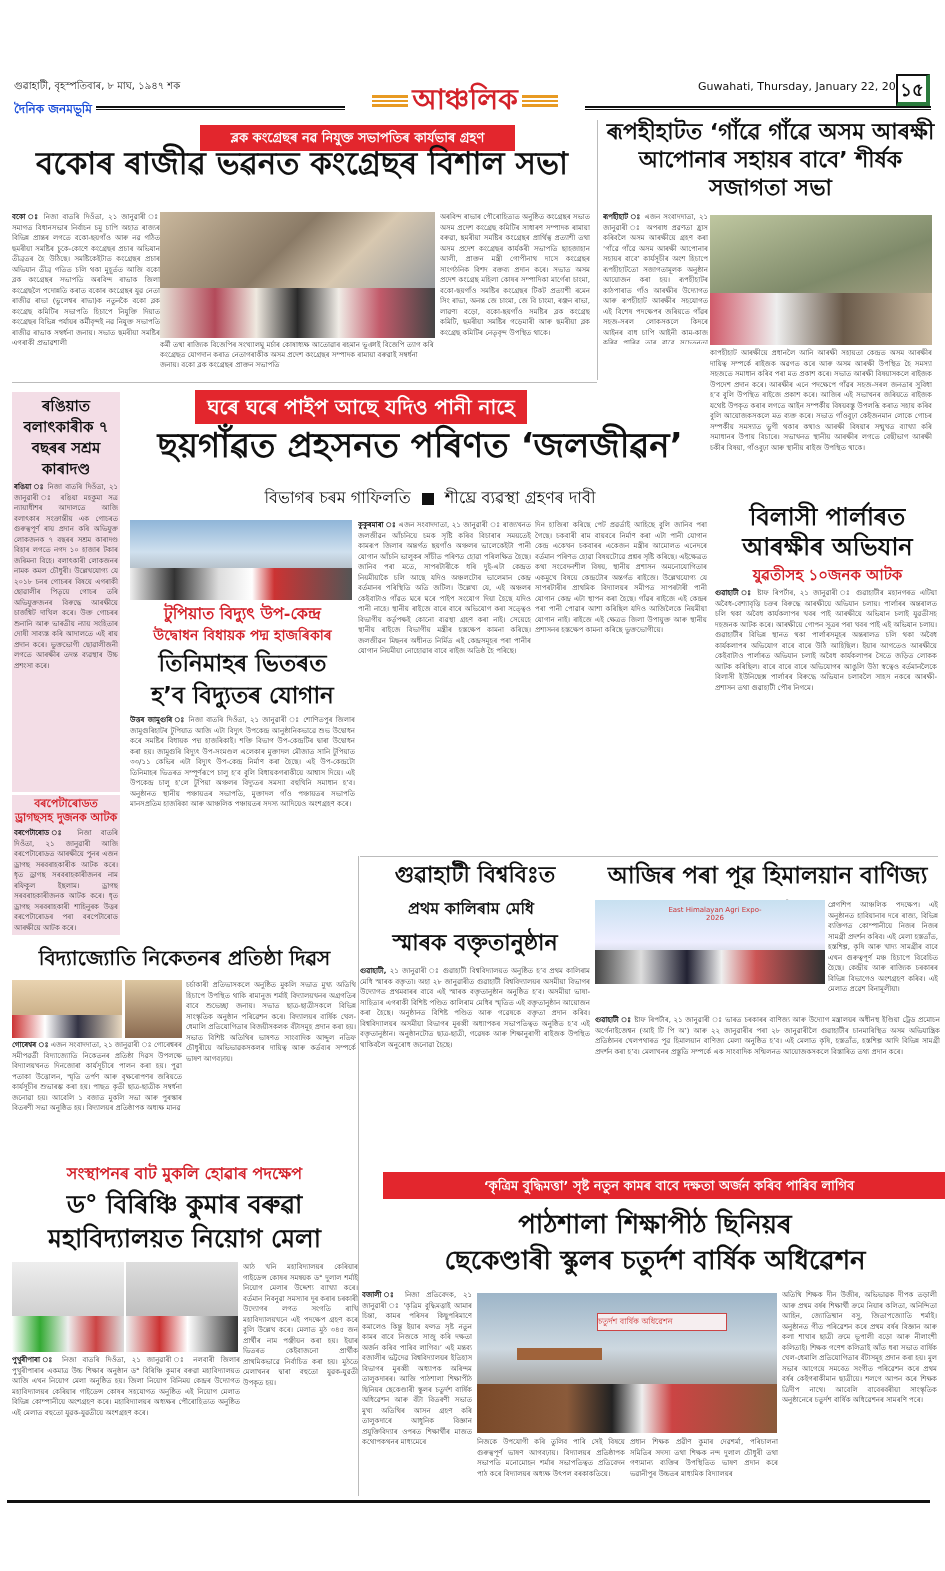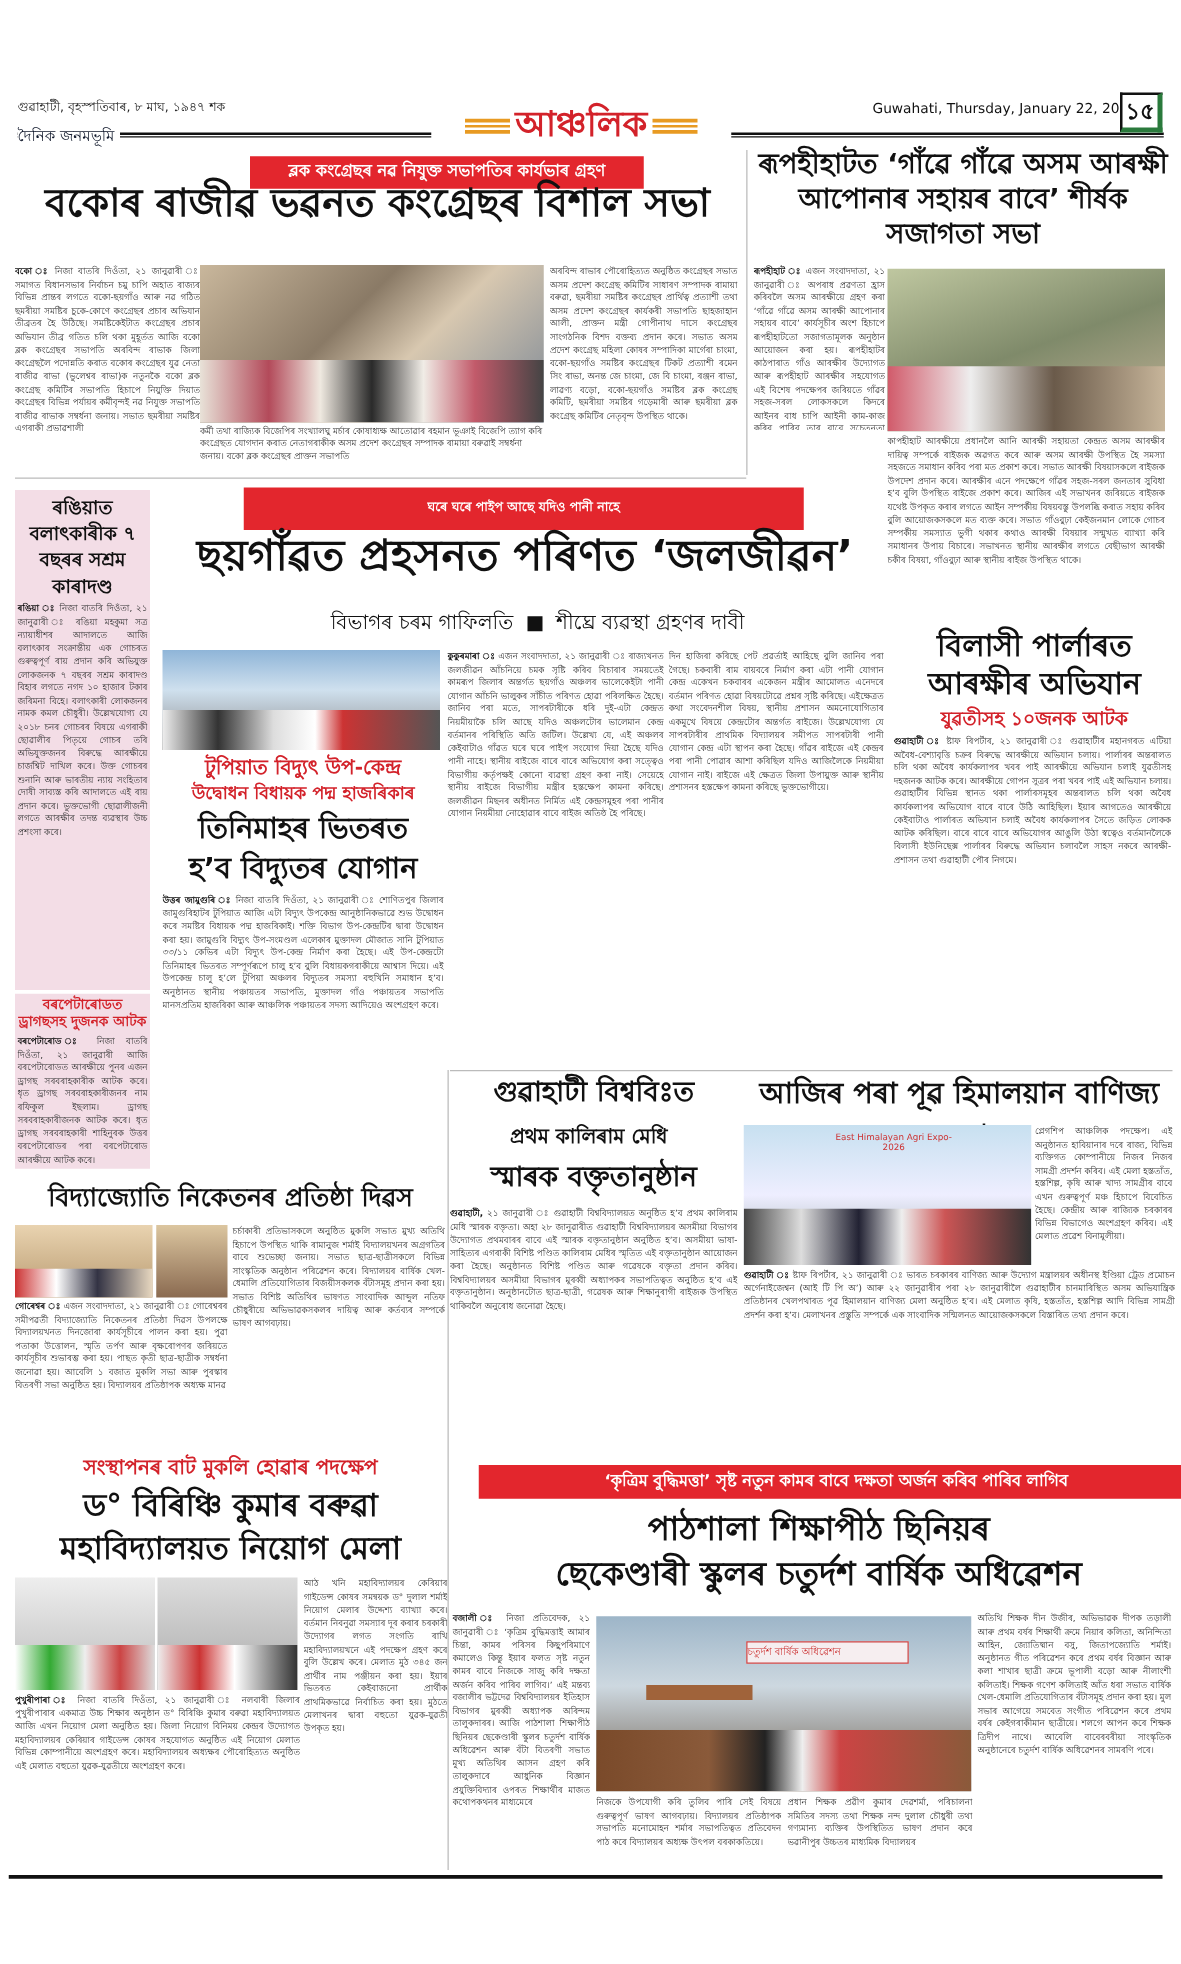--- a/index.html
+++ b/index.html
@@ -1,19 +1,19 @@
 <!DOCTYPE html>
 <html><head>
 <meta charset="utf-8">
 <style>
 *{box-sizing:border-box;margin:0;padding:0}
 body{width:945px;height:1571px;background:#fff;font-family:"DejaVu Sans",sans-serif;color:#111;position:relative;overflow:hidden}
 .abs{position:absolute}
 .hdr-left{left:14px;top:78px;font-size:10px;color:#222}
-.hdr-paper{left:14px;top:100px;font-size:12px;font-weight:normal;color:#0f172a;background:#fff;padding-right:4px;z-index:2}
+.hdr-paper{left:14px;top:100px;font-size:12px;font-weight:bold;color:#1d4ed8;background:#fff;padding-right:4px;z-index:2}
 .hdr-rule{left:14px;top:106px;width:917px;height:4px;border-top:2px solid #111;border-bottom:1px solid #111}
 .masthead{left:345px;top:78px;width:240px;height:40px;text-align:center;font-size:28px;font-weight:bold;color:#d3222a;z-index:2;background:#fff}
 .masthead .bars{display:inline-block;width:36px;height:12px;border-top:3px solid #e89a22;border-bottom:3px solid #e89a22;vertical-align:middle;margin:0 4px;position:relative}
 .masthead .bars:after{content:"";position:absolute;left:0;right:0;top:2px;height:2px;background:#e89a22}
 .hdr-date{left:698px;top:80px;font-size:11px;color:#111}
 .pagebox{left:896px;top:74px;width:34px;height:32px;border:2px solid #111;border-right:4px solid #2a7a3c;border-bottom:4px solid #2a7a3c;font-size:18px;font-weight:bold;text-align:center;line-height:28px;background:#fff}
 .redband{background:#e3262d;color:#fff;text-align:center;font-weight:bold}
 .h1{font-weight:bold;color:#111;text-align:center;line-height:1.05}
 .red{color:#d3222a}
 .body{font-size:7px;line-height:10.5px;color:#333;text-align:justify;overflow:hidden}
@@ -59,21 +59,21 @@
 <div class="hline" style="left:12px;top:382px;width:585px"></div>
 
 <div class="abs pink" style="left:12px;top:392px;width:108px;height:400px"></div>
 <div class="abs h1" style="left:14px;top:396px;width:104px;font-size:15px;line-height:21px">ৰঙিয়াত বলাৎকাৰীক ৭ বছৰৰ সশ্ৰম কাৰাদণ্ড</div>
 <div class="abs body" style="left:14px;top:482px;width:104px;height:305px"><span class="lbl">ৰঙিয়া ঃ</span> <span>নিজা বাতৰি দিওঁতা, ২১ জানুৱাৰী ঃ ৰঙিয়া মহকুমা সত্ৰ ন্যায়াধীশৰ আদালতে আজি বলাৎকাৰ সংক্ৰান্তীয় এক গোচৰত গুৰুত্বপূৰ্ণ ৰায় প্ৰদান কৰি অভিযুক্ত লোকজনক ৭ বছৰৰ সশ্ৰম কাৰাদণ্ড বিহাৰ লগতে নগদ ১০ হাজাৰ টকাৰ জৰিমনা বিহে। বলাৎকাৰী লোকজনৰ নামক কমল চৌধুৰী। উল্লেখযোগ্য যে ২০১৮ চনৰ গোচৰৰ বিষয়ে এগৰাকী ছোৱালীৰ পিতৃয়ে গোচৰ তৰি অভিযুক্তজনৰ বিৰুদ্ধে আৰক্ষীয়ে চাৰ্জশ্বিট দাখিল কৰে। উক্ত গোচৰৰ শুনানি আৰু ভাৰতীয় ন্যায় সংহিতাৰ দোষী সাব্যস্ত কৰি আদালতে এই ৰায় প্ৰদান কৰে। ভুক্তভোগী ছোৱালীজনী লগতে আৰক্ষীৰ তদন্ত ব্যৱস্থাৰ উচ্চ প্ৰশংসা কৰে।</span></div>
 
 <div class="abs pink" style="left:12px;top:795px;width:108px;height:140px"></div>
 <div class="abs h1 red" style="left:14px;top:797px;width:104px;font-size:11px;line-height:14px">বৰপেটাৰোডত ড্ৰাগছসহ দুজনক আটক</div>
 <div class="abs body" style="left:14px;top:828px;width:104px;height:104px"><span class="lbl">বৰপেটাৰোড ঃ</span> <span>নিজা বাতৰি দিওঁতা, ২১ জানুৱাৰী আজি বৰপেটাৰোডত আৰক্ষীয়ে পুনৰ এজন ড্ৰাগছ সৰবৰাহকাৰীক আটক কৰে। ধৃত ড্ৰাগছ সৰবৰাহকাৰীজনৰ নাম ৰফিকুল ইছলাম। ড্ৰাগছ সৰবৰাহকাৰীজনক আটক কৰে। ধৃত ড্ৰাগছ সৰবৰাহকাৰী শাহিনুৰক উত্তৰ বৰপেটাৰোডৰ পৰা বৰপেটাৰোড আৰক্ষীয়ে আটক কৰে।</span></div>
 
-<div class="abs redband" style="left:195px;top:390px;width:448px;height:34px;font-size:10px;line-height:34px">ঘৰে ঘৰে পাইপ আছে যদিও পানী নাহে</div>
+<div class="abs redband" style="left:195px;top:390px;width:332px;height:34px;font-size:20px;line-height:34px">ঘৰে ঘৰে পাইপ আছে যদিও পানী নাহে</div>
 <div class="abs h1" style="left:125px;top:428px;width:590px;font-size:34px">ছয়গাঁৱত প্ৰহসনত পৰিণত ‘জলজীৱন’</div>
 <div class="abs" style="left:140px;top:485px;width:580px;text-align:center;font-size:16px;color:#111">
   <span>বিভাগৰ চৰম গাফিলতি</span>
   <span style="display:inline-block;width:12px;height:12px;background:#111;margin:0 6px;vertical-align:middle"></span>
   <span>শীঘ্ৰে ব্যৱস্থা গ্ৰহণৰ দাবী</span>
 </div>
 <div class="abs photo" style="left:130px;top:520px;width:222px;height:80px;background:linear-gradient(180deg,#8fb5d8,#cfe0ee 40%,#888)">
     <div class="sc" style="background:linear-gradient(90deg,#eee,#333 20%,#ddd 40%,#fff 55%,#c33 65%,#555)"></div>
   </div>
 <div class="abs body" style="left:358px;top:520px;width:173px;height:330px"><span class="lbl">কুকুৰমাৰা ঃ</span> <span>এজন সংবাদদাতা, ২১ জানুৱাৰী ঃ ৰাজ্যখনত জলজীৱন আঁচনিয়ে চমক সৃষ্টি কৰিব বিচাৰাৰ সময়তেই কামৰূপ জিলাৰ অন্তৰ্গত ছয়গাঁও অঞ্চলৰ ভালেকেইটা পানী যোগান আঁচনি ভালুকৰ সাঁচীত পৰিণত হোৱা পৰিলক্ষিত হৈছে। জানিব পৰা মতে, সাপৰটাৰীকে ধৰি দুই-এটা কেন্দ্ৰত নিয়মীয়াকৈ চলি আছে যদিও অঞ্চলটোৰ ভালেমান কেন্দ্ৰ বৰ্তমানৰ পৰিস্থিতি অতি জটিল। উল্লেখ্য যে, এই অঞ্চলৰ কেইবাটাও গাঁৱত ঘৰে ঘৰে পাইপ সংযোগ দিয়া হৈছে যদিও পানী নাহে। স্থানীয় ৰাইজে বাৰে বাৰে অভিযোগ কৰা সত্ত্বেও বিভাগীয় কৰ্তৃপক্ষই কোনো ব্যৱস্থা গ্ৰহণ কৰা নাই। সেয়েহে স্থানীয় ৰাইজে বিভাগীয় মন্ত্ৰীৰ হস্তক্ষেপ কামনা কৰিছে। জলজীৱন মিছনৰ অধীনত নিৰ্মিত এই কেন্দ্ৰসমূহৰ পৰা পানীৰ যোগান নিয়মীয়া নোহোৱাৰ বাবে ৰাইজ অতিষ্ঠ হৈ পৰিছে।</span></div>
@@ -90,21 +90,21 @@
 <div class="abs body" style="left:715px;top:588px;width:222px;height:265px"><span class="lbl">গুৱাহাটী ঃ</span> <span>ষ্টাফ ৰিপৰ্টাৰ, ২১ জানুৱাৰী ঃ গুৱাহাটীৰ মহানগৰত এটিয়া অবৈধ-বেশ্যাবৃত্তি চক্ৰৰ বিৰুদ্ধে আৰক্ষীয়ে অভিযান চলায়। পাৰ্লাৰৰ অন্তৰালত চলি থকা অবৈধ কাৰ্যকলাপৰ খবৰ পাই আৰক্ষীয়ে অভিযান চলাই যুৱতীসহ দহজনক আটক কৰে। আৰক্ষীয়ে গোপন সূত্ৰৰ পৰা খবৰ পাই এই অভিযান চলায়। গুৱাহাটীৰ বিভিন্ন স্থানত থকা পাৰ্লাৰসমূহৰ অন্তৰালত চলি থকা অবৈধ কাৰ্যকলাপৰ অভিযোগ বাৰে বাৰে উঠি আহিছিল। ইয়াৰ আগতেও আৰক্ষীয়ে কেইবাটাও পাৰ্লাৰত অভিযান চলাই অবৈধ কাৰ্যকলাপৰ সৈতে জড়িত লোকক আটক কৰিছিল। বাৰে বাৰে বাৰে অভিযোগৰ আঙুলি উঠা স্বত্বেও বৰ্তমানলৈকে বিলাসী ইউনিছেক্স পাৰ্লাৰৰ বিৰুদ্ধে অভিযান চলাবলৈ সাহস নকৰে আৰক্ষী-প্ৰশাসন তথা গুৱাহাটী পৌৰ নিগমে।</span></div>
 
 <div class="hline" style="left:360px;top:856px;width:578px"></div>
 
 <div class="abs h1" style="left:360px;top:858px;width:230px;font-size:22px;line-height:34px">গুৱাহাটী বিশ্ববিঃত</div>
 <div class="abs h1" style="left:356px;top:892px;width:230px;font-size:16px;line-height:34px">প্ৰথম কালিৰাম মেধি</div>
 <div class="abs h1" style="left:360px;top:926px;width:230px;font-size:22px;line-height:34px">স্মাৰক বক্তৃতানুষ্ঠান</div>
 <div class="abs body" style="left:360px;top:966px;width:230px;height:192px"><span class="lbl">গুৱাহাটী,</span> <span>২১ জানুৱাৰী ঃ গুৱাহাটী বিশ্ববিদ্যালয়ত অনুষ্ঠিত হ’ব প্ৰথম কালিৰাম মেধি স্মাৰক বক্তৃতা। অহা ২৮ জানুৱাৰীত গুৱাহাটী বিশ্ববিদ্যালয়ৰ অসমীয়া বিভাগৰ উদ্যোগত প্ৰথমবাৰৰ বাবে এই স্মাৰক বক্তৃতানুষ্ঠান অনুষ্ঠিত হ’ব। অসমীয়া ভাষা-সাহিত্যৰ এগৰাকী বিশিষ্ট পণ্ডিত কালিৰাম মেধিৰ স্মৃতিত এই বক্তৃতানুষ্ঠান আয়োজন কৰা হৈছে। অনুষ্ঠানত বিশিষ্ট পণ্ডিত আৰু গৱেষকে বক্তৃতা প্ৰদান কৰিব। বিশ্ববিদ্যালয়ৰ অসমীয়া বিভাগৰ মূৰব্বী অধ্যাপকৰ সভাপতিত্বত অনুষ্ঠিত হ’ব এই বক্তৃতানুষ্ঠান। অনুষ্ঠানটোত ছাত্ৰ-ছাত্ৰী, গৱেষক আৰু শিক্ষানুৰাগী ৰাইজক উপস্থিত থাকিবলৈ অনুৰোধ জনোৱা হৈছে।</span></div>
 
 <div class="abs h1" style="left:595px;top:858px;width:345px;font-size:23px;line-height:34px">আজিৰ পৰা পূৱ হিমালয়ান বাণিজ্য মেলা</div>
-<div class="abs photo" style="left:595px;top:900px;width:230px;height:112px;background:linear-gradient(180deg,#c7e0f0,#eef 50%,#9aa)">
+<div class="abs photo" style="left:595px;top:900px;width:230px;height:84px;background:linear-gradient(180deg,#c7e0f0,#eef 50%,#9aa)">
   <div class="abs" style="left:70px;top:6px;width:100px;font-size:7px;color:#c33;text-align:center">East Himalayan Agri Expo-2026</div>
   <div class="sc" style="background:linear-gradient(90deg,#444,#ddd 20%,#223 40%,#eee 55%,#c55 70%,#333)"></div>
 </div>
 <div class="abs body" style="left:828px;top:900px;width:110px;height:112px">প্লেগশিপ আঞ্চলিক পদক্ষেপ। এই অনুষ্ঠানত হাবিয়ানাৰ দৰে ৰাজ্য, বিভিন্ন ব্যক্তিগত কোম্পানীয়ে নিজৰ নিজৰ সামগ্ৰী প্ৰদৰ্শন কৰিব। এই মেলা হস্ততাঁত, হস্তশিল্প, কৃষি আৰু খাদ্য সামগ্ৰীৰ বাবে এখন গুৰুত্বপূৰ্ণ মঞ্চ হিচাপে বিবেচিত হৈছে। কেন্দ্ৰীয় আৰু ৰাজ্যিক চৰকাৰৰ বিভিন্ন বিভাগেও অংশগ্ৰহণ কৰিব। এই মেলাত প্ৰৱেশ বিনামূলীয়া।</div>
 <div class="abs body" style="left:595px;top:1015px;width:345px;height:140px"><span class="lbl">গুৱাহাটী ঃ</span> <span>ষ্টাফ ৰিপৰ্টাৰ, ২১ জানুৱাৰী ঃ ভাৰত চৰকাৰৰ বাণিজ্য আৰু উদ্যোগ মন্ত্ৰালয়ৰ অধীনস্থ ইণ্ডিয়া ট্ৰেড প্ৰমোচন অৰ্গেনাইজেশ্বন (আই টি পি অ’) আৰু ২২ জানুৱাৰীৰ পৰা ২৮ জানুৱাৰীলৈ গুৱাহাটীৰ চানমাৰিস্থিত অসম অভিযান্ত্ৰিক প্ৰতিষ্ঠানৰ খেলপথাৰত পূৱ হিমালয়ান বাণিজ্য মেলা অনুষ্ঠিত হ’ব। এই মেলাত কৃষি, হস্ততাঁত, হস্তশিল্প আদি বিভিন্ন সামগ্ৰী প্ৰদৰ্শন কৰা হ’ব। মেলাখনৰ প্ৰস্তুতি সম্পৰ্কে এক সাংবাদিক সন্মিলনত আয়োজকসকলে বিস্তাৰিত তথ্য প্ৰদান কৰে।</span></div>
 
 <div class="abs h1" style="left:12px;top:943px;width:345px;font-size:20px;line-height:30px">বিদ্যাজ্যোতি নিকেতনৰ প্ৰতিষ্ঠা দিৱস</div>
 <div class="abs photo" style="left:12px;top:980px;width:110px;height:58px;background:linear-gradient(180deg,#e9d3b0,#b89a70)">
     <div class="sc" style="background:linear-gradient(90deg,#c33,#fff 30%,#334 60%,#e8d8c0)"></div>
   </div>

